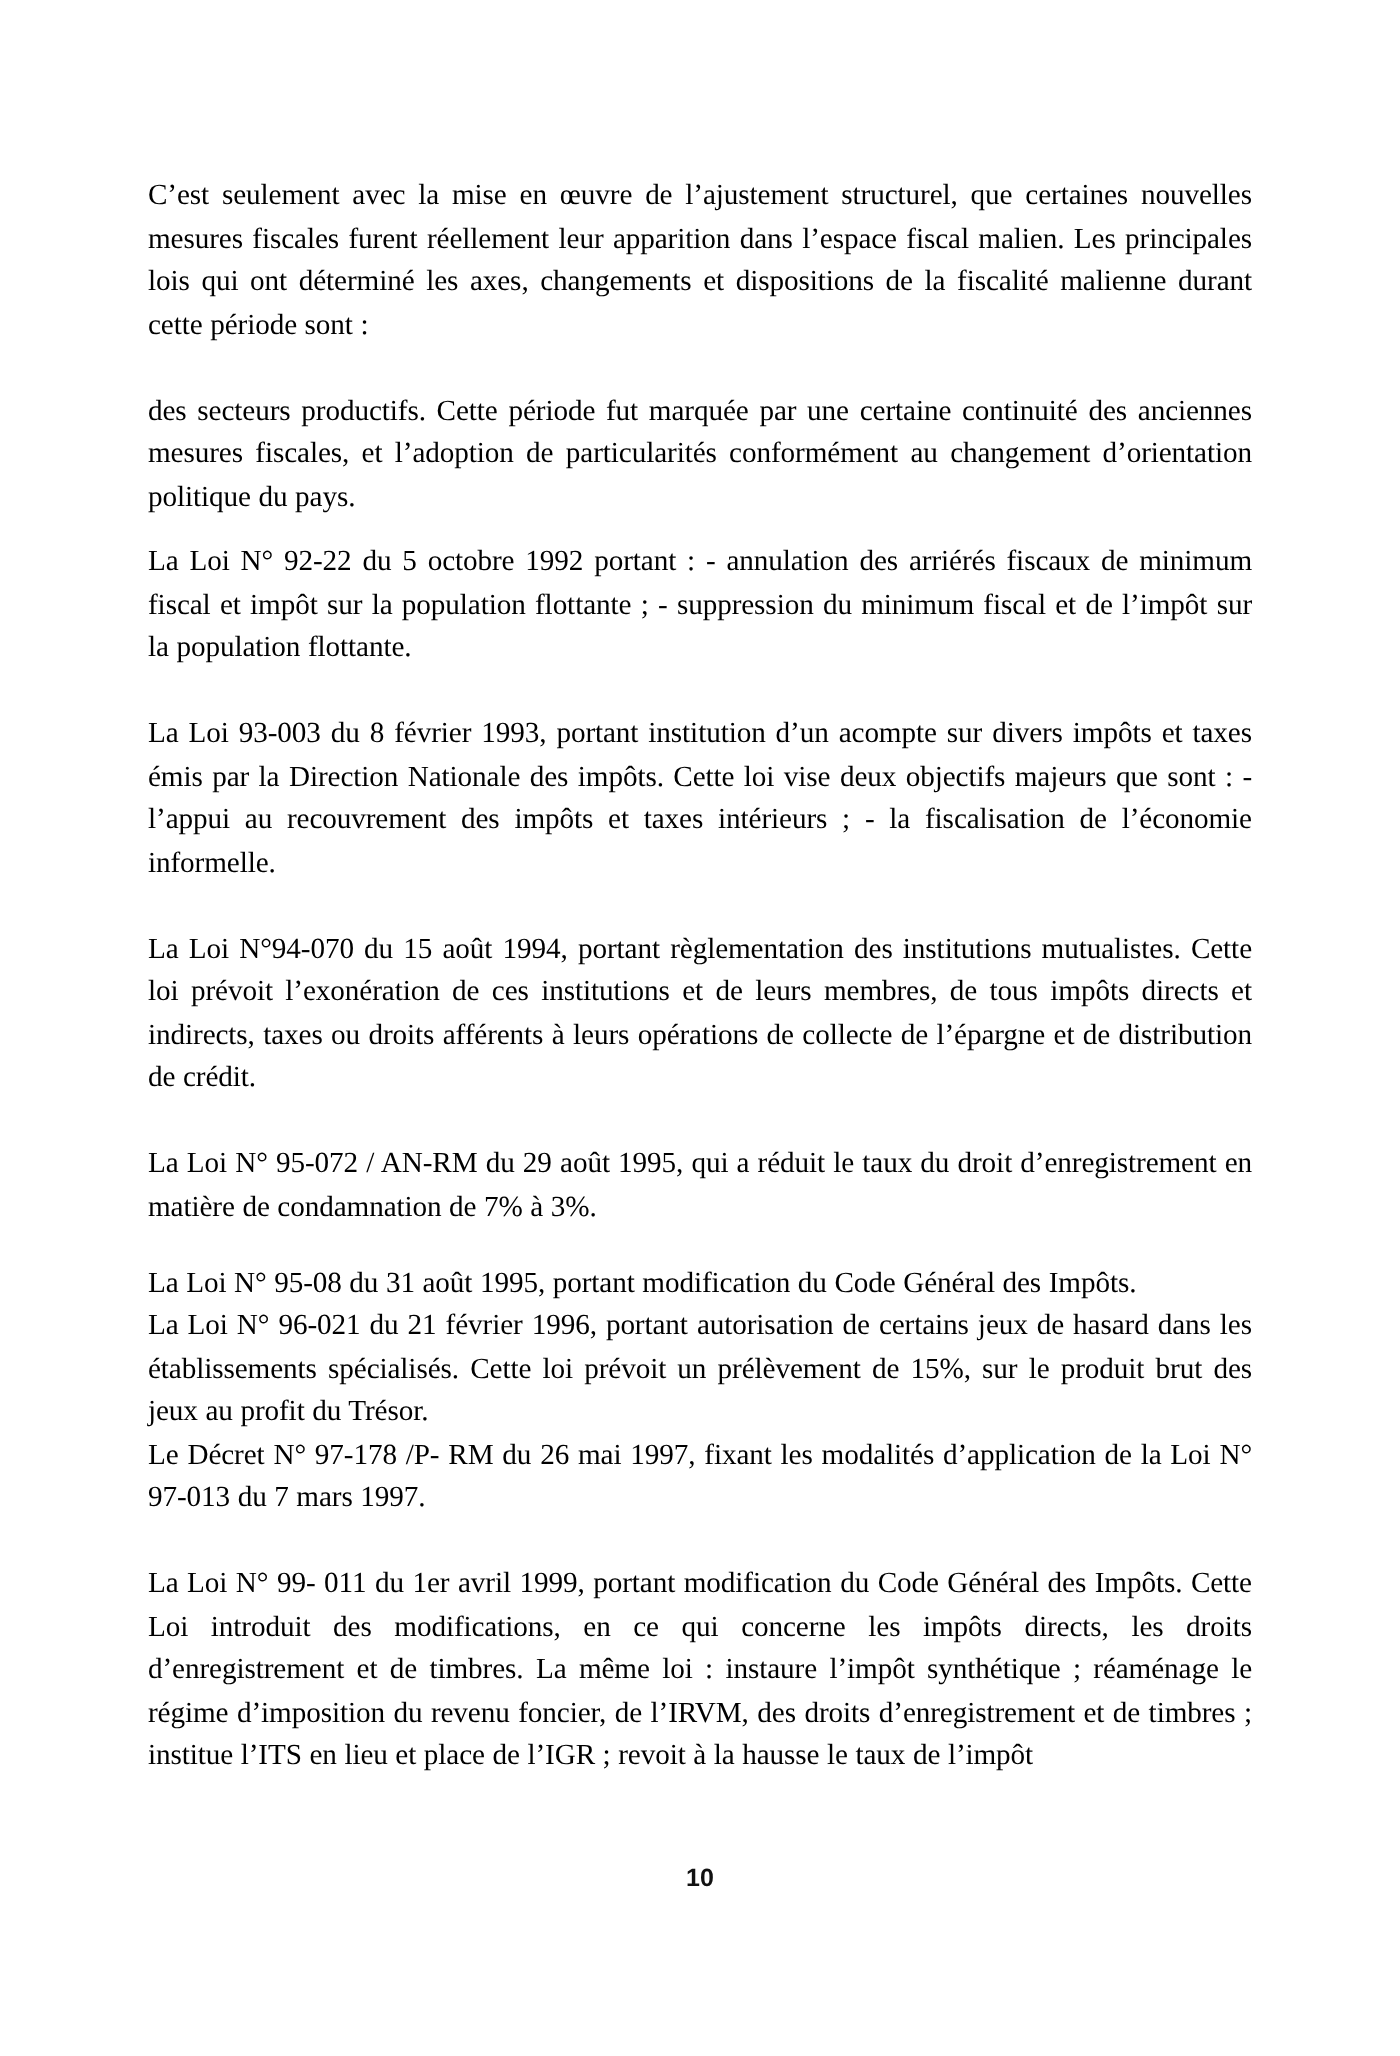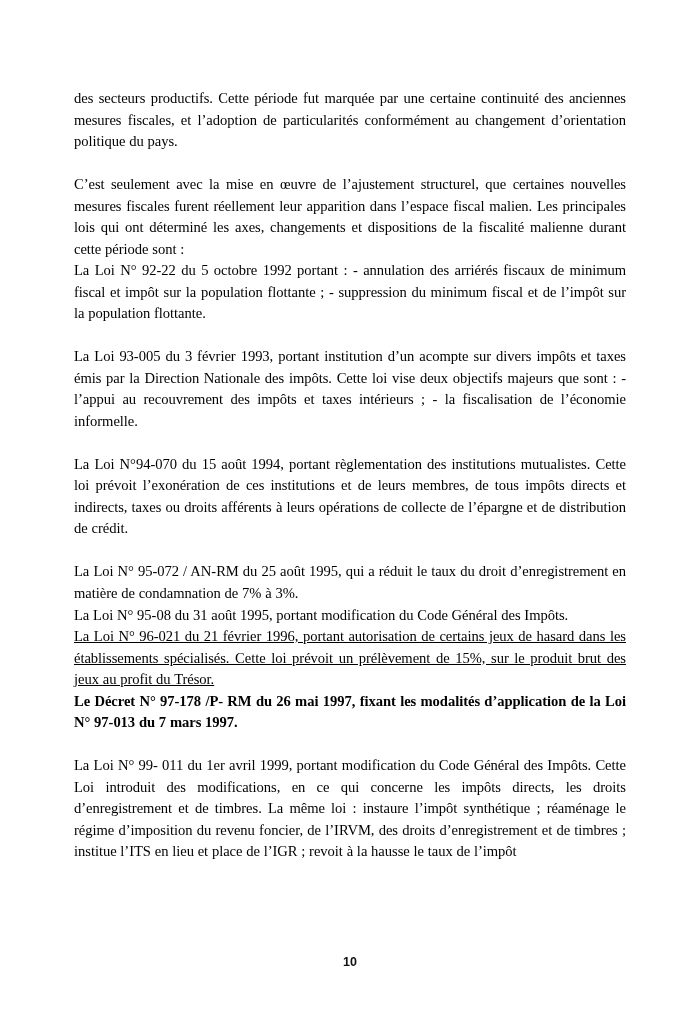--- a/index.html
+++ b/index.html
@@ -40,55 +40,55 @@
     word-spacing: 0.2px;
     hyphens: none;
   }
   
   .para + .para {
     margin-top: 21.4px;
   }
   .page-number {
     position: absolute;
     left: 0;
-    top: 955px;
+    top: 932px;
     width: 700px;
     text-align: center;
     font-family: "Liberation Sans", "DejaVu Sans", sans-serif;
     font-size: 12.5px;
     font-weight: bold;
     color: #111111;
   }
 </style>
 </head>
 <body>
 
 <div class="page">
 
   <div class="text-column">
 
+    <p class="para">C’est seulement avec la mise en œuvre de l’ajustement structurel, que certaines nouvelles mesures fiscales furent réellement leur apparition dans l’espace fiscal malien. Les principales lois qui ont déterminé les axes, changements et dispositions de la fiscalité malienne durant cette période sont :</p>
+
     <p class="para">des secteurs productifs.  Cette période fut marquée par une certaine continuité des anciennes mesures fiscales, et l’adoption de particularités conformément au changement d’orientation politique du pays.</p>
 
-    <p class="para">C’est seulement avec la mise en œuvre de l’ajustement structurel, que certaines nouvelles mesures fiscales furent réellement leur apparition dans l’espace fiscal malien. Les principales lois qui ont déterminé les axes, changements et dispositions de la fiscalité malienne durant cette période sont :</p>
+    <p class="para no-gap" style="margin-top: 11px;">La Loi N° 92-22 du 5 octobre 1992 portant : - annulation des arriérés fiscaux de minimum fiscal et impôt sur la population flottante ; - suppression du minimum fiscal et de l’impôt sur la population flottante.</p>
 
-    <p class="para no-gap" style="margin-top: 0px;">La Loi N° 92-22 du 5 octobre 1992 portant : - annulation des arriérés fiscaux de minimum fiscal et impôt sur la population flottante ; - suppression du minimum fiscal et de l’impôt sur la population flottante.</p>
-
-    <p class="para">La Loi 93-005 du 3 février 1993, portant institution d’un acompte sur divers impôts et taxes émis par la Direction Nationale des impôts. Cette loi vise deux objectifs majeurs que sont : - l’appui au recouvrement des impôts et taxes intérieurs ; - la fiscalisation de l’économie informelle.</p>
+    <p class="para">La Loi 93-003 du 8 février 1993, portant institution d’un acompte sur divers impôts et taxes émis par la Direction Nationale des impôts. Cette loi vise deux objectifs majeurs que sont : - l’appui au recouvrement des impôts et taxes intérieurs ; - la fiscalisation de l’économie informelle.</p>
 
     <p class="para"> La Loi N°94-070 du 15 août 1994, portant règlementation des institutions mutualistes. Cette loi prévoit l’exonération de ces institutions et de leurs membres, de tous impôts directs et indirects, taxes ou droits afférents à leurs opérations de collecte de l’épargne et de distribution de crédit.</p>
 
-    <p class="para">La Loi N° 95-072 / AN-RM du 25 août 1995,   qui a réduit le taux du droit d’enregistrement en matière de condamnation de 7% à 3%.</p>
+    <p class="para">La Loi N° 95-072 / AN-RM du 29 août 1995,   qui a réduit le taux du droit d’enregistrement en matière de condamnation de 7% à 3%.</p>
 
-    <p class="para no-gap" style="margin-top: 0px;">La Loi N° 95-08 du 31 août 1995, portant modification du Code Général des Impôts.</p>
+    <p class="para no-gap" style="margin-top: 16px;">La Loi N° 95-08 du 31 août 1995, portant modification du Code Général des Impôts.</p>
 
-    <p class="para no-gap" style="margin-top: 0px; text-decoration: underline;">La Loi N° 96-021 du 21 février 1996, portant autorisation de certains jeux de hasard dans les établissements spécialisés. Cette loi prévoit un prélèvement de 15%, sur le produit brut des jeux au profit du Trésor.</p>
+    <p class="para no-gap" style="margin-top: 0px;">La Loi N° 96-021 du 21 février 1996, portant autorisation de certains jeux de hasard dans les établissements spécialisés. Cette loi prévoit un prélèvement de 15%, sur le produit brut des jeux au profit du Trésor.</p>
 
 
 
-    <p class="para no-gap" style="margin-top: 0px; font-weight: bold;">Le Décret N° 97-178 /P- RM du 26 mai 1997, fixant les modalités d’application de la Loi N° 97-013 du 7 mars 1997.</p>
+    <p class="para no-gap" style="margin-top: 0px;">Le Décret N° 97-178 /P- RM du 26 mai 1997, fixant les modalités d’application de la Loi N° 97-013 du 7 mars 1997.</p>
 
     <p class="para">La Loi N° 99- 011 du 1er avril 1999, portant modification du Code Général des Impôts. Cette Loi introduit des modifications, en ce qui concerne les impôts directs, les droits d’enregistrement et de timbres. La même loi : instaure l’impôt synthétique ; réaménage le régime d’imposition du revenu foncier, de l’IRVM, des droits d’enregistrement et de timbres ; institue l’ITS en lieu et place de l’IGR ; revoit à la hausse le taux de l’impôt</p>
 
   </div>
 
   <div class="page-number">10</div>
 
 </div>
 
 </body></html>

